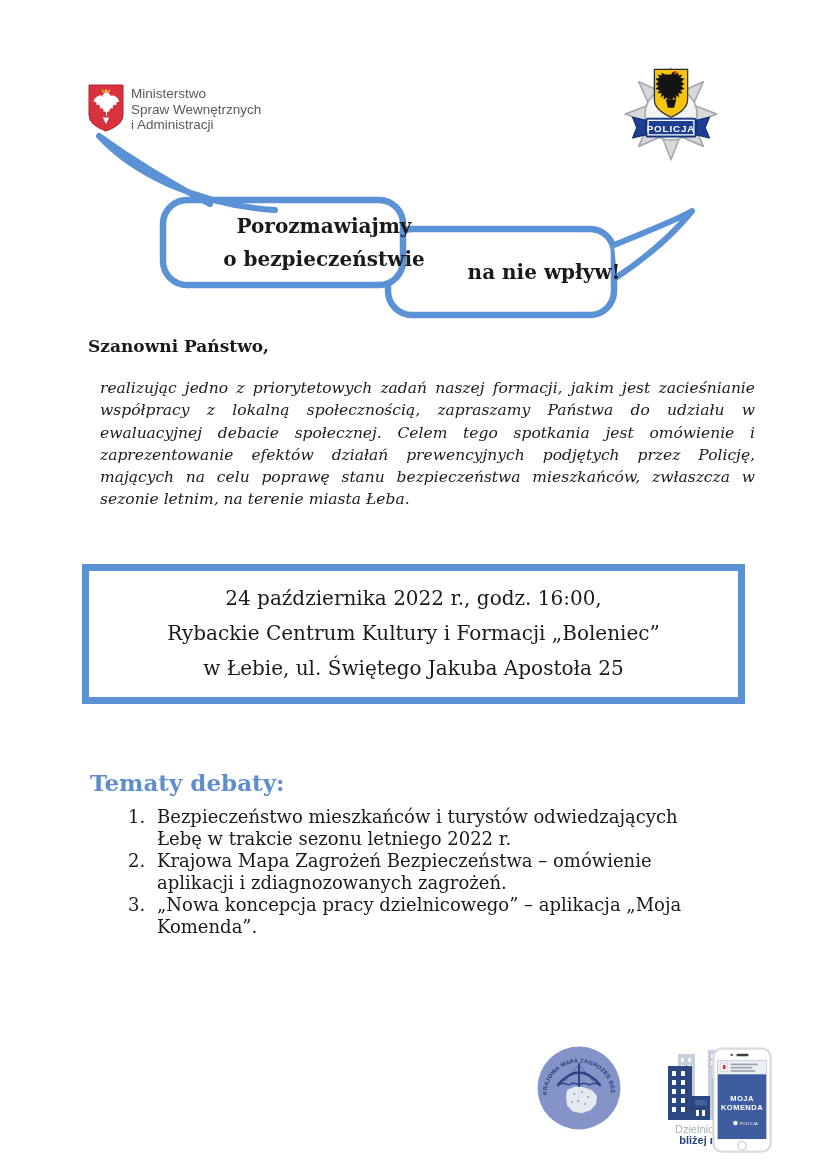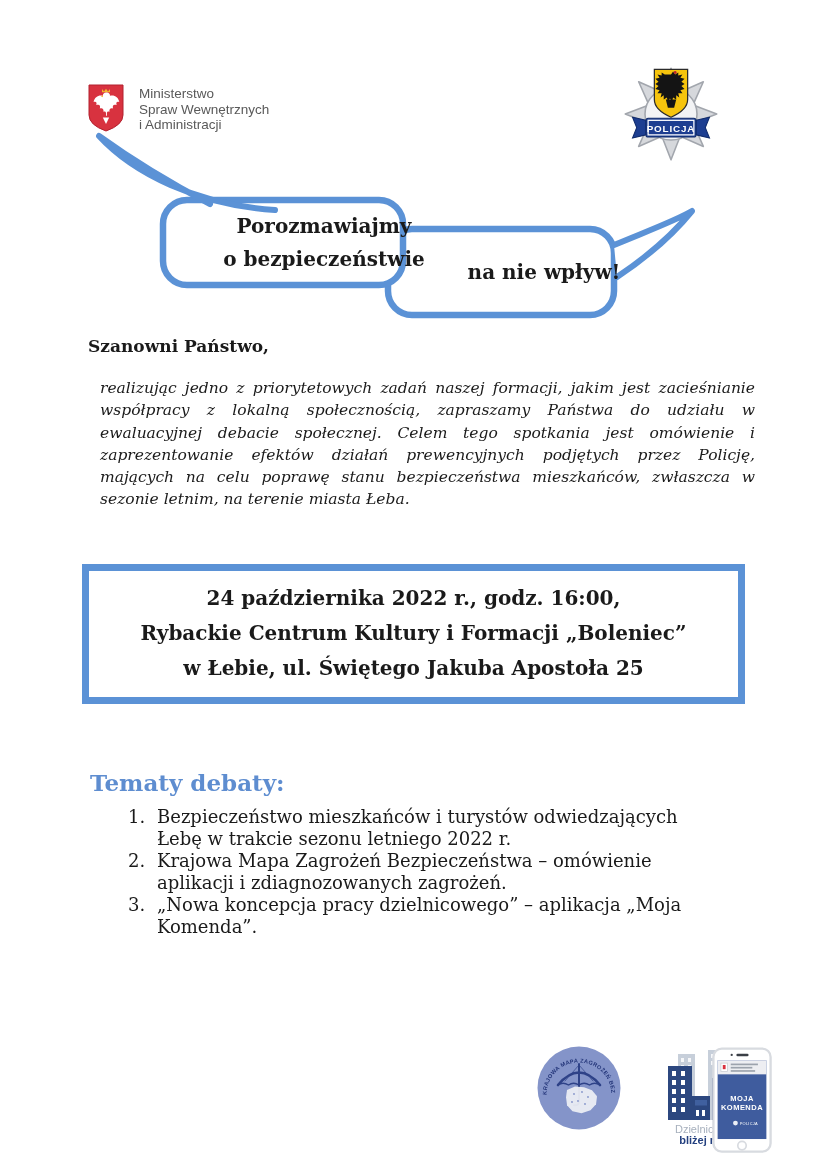--- a/index.html
+++ b/index.html
@@ -12,21 +12,21 @@
     font-family:"DejaVu Serif", serif;
     color:#1a1a1a;
     overflow:hidden;
   }
   
   .ministry-logo{
     position:absolute;left:88px;top:84px;
     display:flex;align-items:flex-start;
   }
   .ministry-text{
-    margin-left:15px;margin-top:2px;
+    margin-left:7px;margin-top:2px;
     font-family:"Liberation Sans", sans-serif;
     font-size:13.5px;line-height:15.5px;color:#595959;
   }
   .police-badge{position:absolute;left:624px;top:60px;}
   
   .bubbles-svg{position:absolute;left:85px;top:125px;}
   .bubble-text{
     position:absolute;display:flex;flex-direction:column;
     align-items:center;justify-content:center;
     font-weight:bold;font-size:20px;line-height:33px;
@@ -45,21 +45,21 @@
     font-size:15.5px;line-height:22.3px;
     text-align:justify;
     font-style:italic;
   }
   
   .event-box{
     position:absolute;left:82px;top:564px;width:663px;height:140px;
     box-sizing:border-box;border:7px solid #5B92D6;
     display:flex;flex-direction:column;justify-content:space-between;
     padding:15px 10px 17px 10px;
-    text-align:center;font-weight:bold;font-size:20px;
+    text-align:center;font-weight:normal;font-size:20px;
   }
   .event-box .line{width:100%;}
   
   .topics-heading{
     position:absolute;left:90px;top:751px;
     font-weight:bold;font-size:23px;color:#5E8DD0;margin-top:18px;
   }
   .topics-list{
     position:absolute;left:88px;top:798px;width:560px;
     margin:8px;padding:0 0 0 55px;

